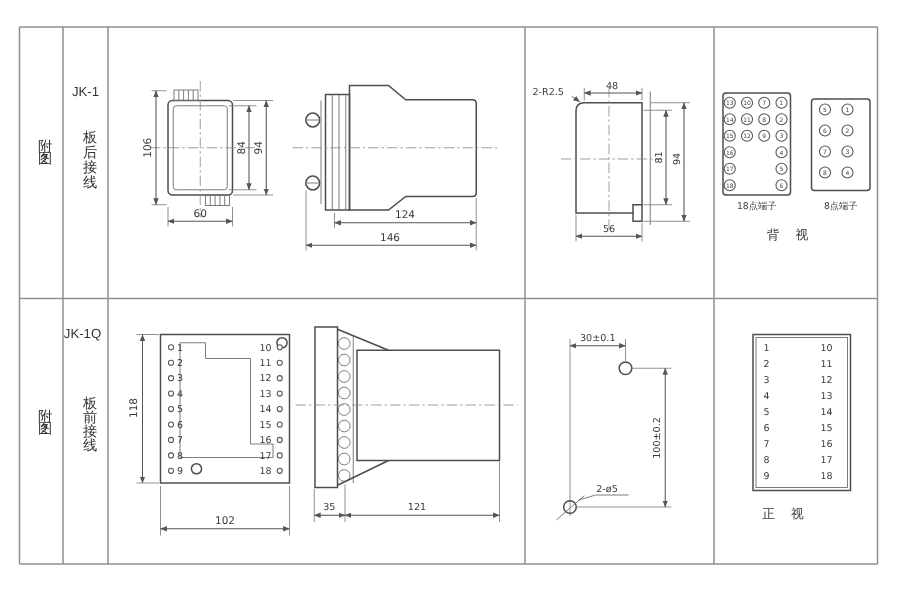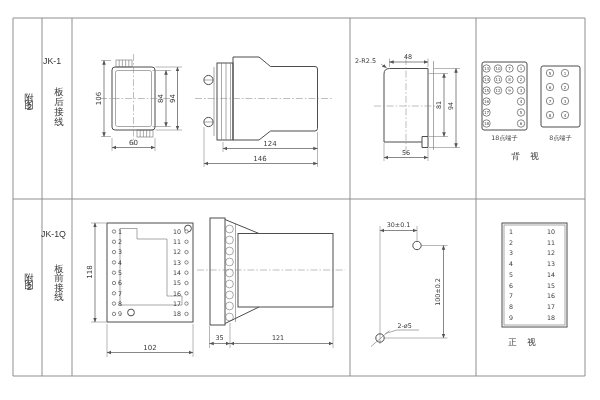--- a/index.html
+++ b/index.html
@@ -16,21 +16,21 @@
   .tc{fill:#fff;stroke:#555;stroke-width:0.7;}
   .dt{font-size:7px;text-anchor:middle;}
   .dts{font-size:6.4px;text-anchor:middle;}
   .dtl{font-size:6.4px;text-anchor:start;}
   .tn-c{font-size:4px;text-anchor:middle;fill:#444;}
   .tn-s{font-size:6.3px;text-anchor:start;}
   .cnl{font-size:6.2px;text-anchor:middle;}
   .cnv{font-size:8.5px;text-anchor:middle;letter-spacing:4px;}
   .vlabel{position:absolute;writing-mode:vertical-rl;text-orientation:upright;
           font-size:9.5px;color:#333;white-space:nowrap;}
-  .hlabel{position:absolute;font-size:8.8px;color:#333;white-space:nowrap;}
+  .hlabel{position:absolute;font-size:8.8px;color:#333;text-align:center;white-space:nowrap;}
 </style>
 </head>
 <body>
 
 <div class="stage">
 
   <svg width="600" height="400" viewBox="0 0 600 400">
     <defs>
       <marker id="ar" viewBox="0 0 10 10" refX="9.5" refY="5" markerWidth="4.5" markerHeight="4.5" markerUnits="userSpaceOnUse" orient="auto-start-reverse">
         <path d="M0,1 L10,5 L0,9 Z" fill="#555"></path>
@@ -316,15 +316,15 @@
           <text x="547" y="319.6" class="tn-s">18</text>
         </g>
       <text class="cnv" x="524" y="345">正 视</text>
     </g>
   </svg>
 
   <div class="vlabel" style="left:22px;top:85px;letter-spacing:8px">附图2</div>
   <div class="hlabel" style="left:43px;top:56px;width:28px">JK-1</div>
   <div class="vlabel" style="left:52px;top:79px;letter-spacing:10px">板后接线</div>
   <div class="vlabel" style="left:22px;top:265px;letter-spacing:8px">附图2</div>
-  <div class="hlabel" style="left:41px;top:229px;width:28px">JK-1Q</div>
+  <div class="hlabel" style="left:41px;top:217px;width:28px">JK-1Q</div>
   <div class="vlabel" style="left:52px;top:256px;letter-spacing:9.5px">板前接线</div>
 </div>
 
 </body></html>

